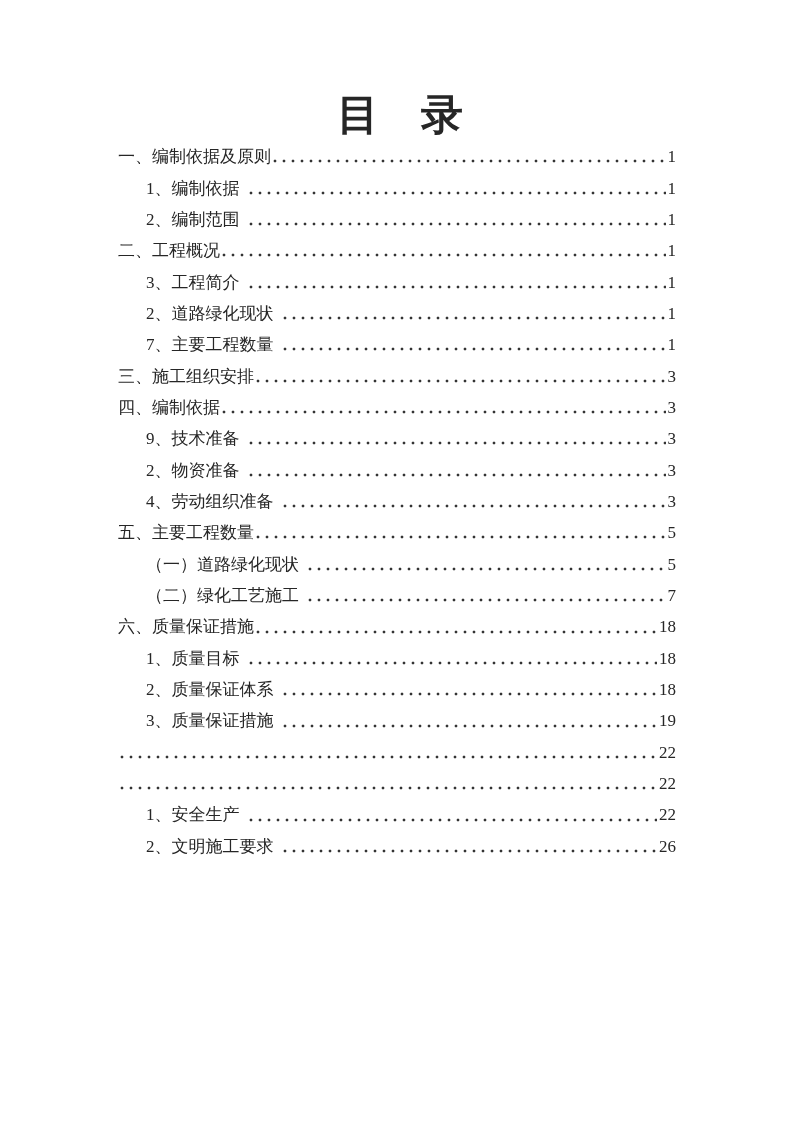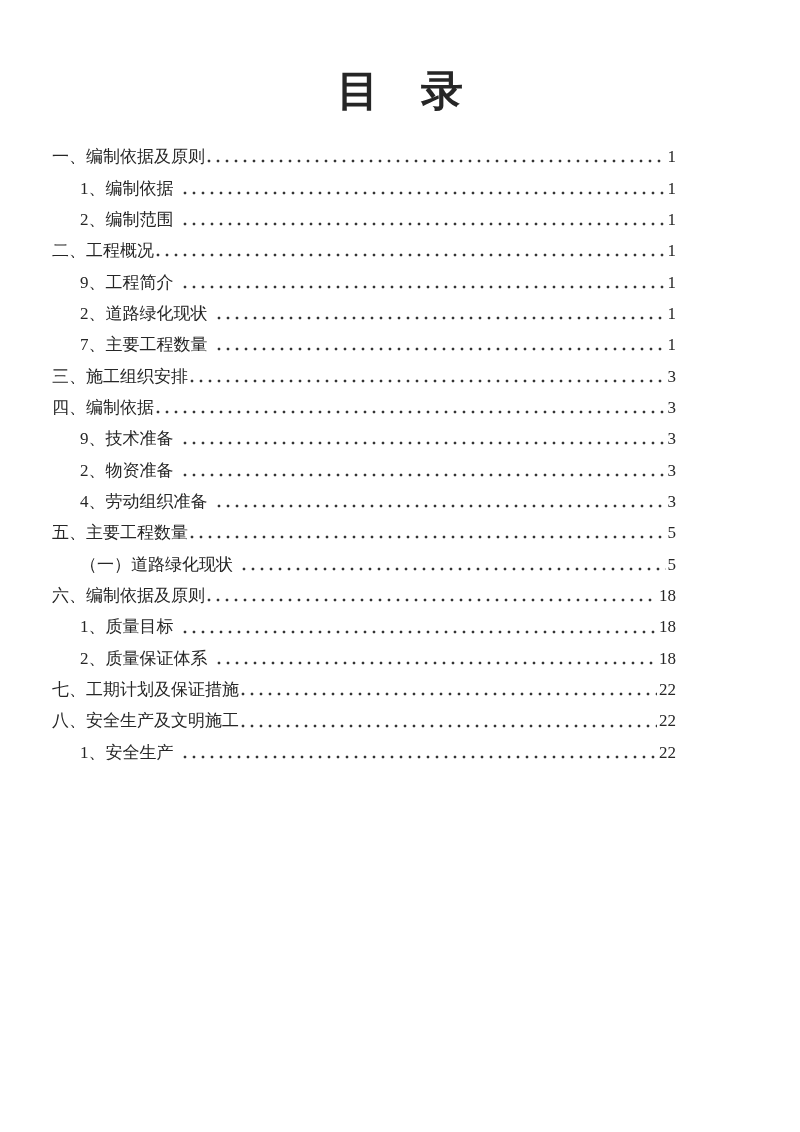--- a/index.html
+++ b/index.html
@@ -20,31 +20,31 @@
     color: var(--text);
     overflow: hidden;
   }
   .doc-page {
     width: 800px;
     height: 1132px;
     background: var(--background);
   }
   .toc-title {
     margin: 0;
-    padding-top: 68px;
+    padding-top: 92px;
     height: 138px;
     text-align: center;
     font-size: 42px;
     line-height: 46px;
     font-weight: bold;
     color: var(--text);
   }
   .toc-list {
     margin-top: 3px;
-    padding: 0 124px 0 52px;
+    padding: 0 124px 0 118px;
   }
   .toc-row {
     display: flex;
     align-items: center;
     height: 31.35px;
     font-size: 17px;
     line-height: 21px;
     white-space: nowrap;
   }
   .toc-row.level-2 {
@@ -94,21 +94,21 @@
     <span class="toc-label">2、编制范围</span>
     <span class="dot-leader"></span>
     <span class="toc-page-num">1</span>
   </div>
       <div class="toc-row level-1">
     <span class="toc-label">二、工程概况</span>
     <span class="dot-leader"></span>
     <span class="toc-page-num">1</span>
   </div>
       <div class="toc-row level-2">
-    <span class="toc-label">9、工程简介</span>
+    <span class="toc-label">3、工程简介</span>
     <span class="dot-leader"></span>
     <span class="toc-page-num">1</span>
   </div>
       <div class="toc-row level-2">
     <span class="toc-label">2、道路绿化现状</span>
     <span class="dot-leader"></span>
     <span class="toc-page-num">1</span>
   </div>
       <div class="toc-row level-2">
     <span class="toc-label">7、主要工程数量</span>
@@ -143,44 +143,57 @@
       <div class="toc-row level-1">
     <span class="toc-label">五、主要工程数量</span>
     <span class="dot-leader"></span>
     <span class="toc-page-num">5</span>
   </div>
       <div class="toc-row level-2">
     <span class="toc-label">（一）道路绿化现状</span>
     <span class="dot-leader"></span>
     <span class="toc-page-num">5</span>
   </div>
+      <div class="toc-row level-2">
+    <span class="toc-label">（二）绿化工艺施工</span>
+    <span class="dot-leader"></span>
+    <span class="toc-page-num">7</span>
+  </div>
       <div class="toc-row level-1">
-    <span class="toc-label">六、编制依据及原则</span>
+    <span class="toc-label">六、质量保证措施</span>
     <span class="dot-leader"></span>
     <span class="toc-page-num">18</span>
   </div>
       <div class="toc-row level-2">
     <span class="toc-label">1、质量目标</span>
     <span class="dot-leader"></span>
     <span class="toc-page-num">18</span>
   </div>
       <div class="toc-row level-2">
     <span class="toc-label">2、质量保证体系</span>
     <span class="dot-leader"></span>
     <span class="toc-page-num">18</span>
   </div>
+      <div class="toc-row level-2">
+    <span class="toc-label">3、质量保证措施</span>
+    <span class="dot-leader"></span>
+    <span class="toc-page-num">19</span>
+  </div>
       <div class="toc-row level-1">
-    <span class="toc-label">七、工期计划及保证措施</span>
     <span class="dot-leader"></span>
     <span class="toc-page-num">22</span>
   </div>
       <div class="toc-row level-1">
-    <span class="toc-label">八、安全生产及文明施工</span>
     <span class="dot-leader"></span>
     <span class="toc-page-num">22</span>
   </div>
       <div class="toc-row level-2">
     <span class="toc-label">1、安全生产</span>
     <span class="dot-leader"></span>
     <span class="toc-page-num">22</span>
   </div>
+      <div class="toc-row level-2">
+    <span class="toc-label">2、文明施工要求</span>
+    <span class="dot-leader"></span>
+    <span class="toc-page-num">26</span>
+  </div>
     </div>
 </div>
 
 </body></html>

